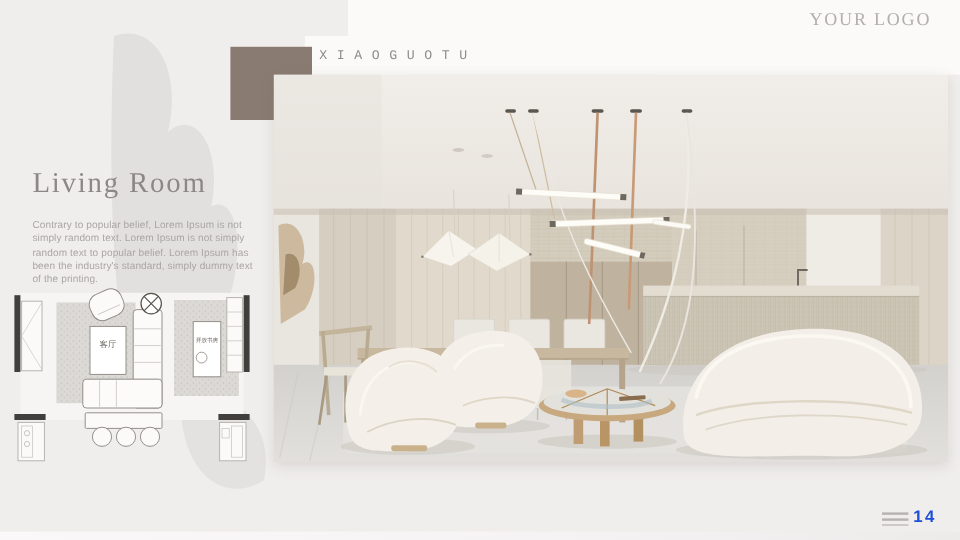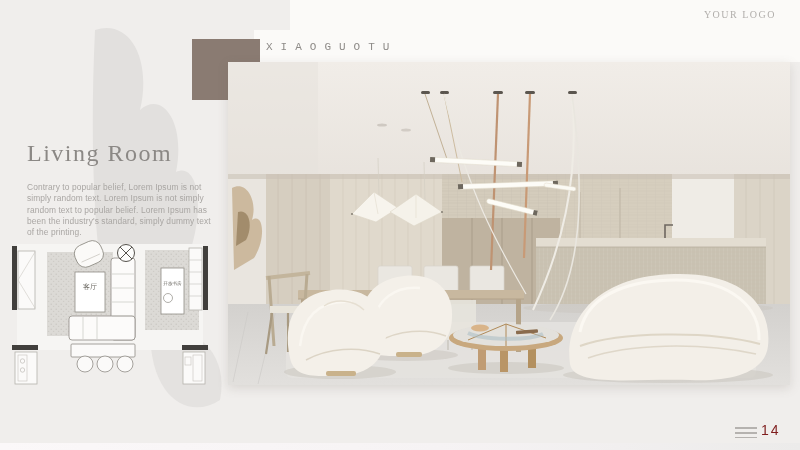--- a/index.html
+++ b/index.html
@@ -11,41 +11,41 @@
   .abs{position:absolute;}
   
   #white-top{left:290px;top:0;width:510px;height:62px;background:#fbfaf8;}
   #white-band{left:254px;top:30px;width:546px;height:32px;background:#fbfaf8;}
   #brand-square{left:192px;top:39px;width:68px;height:61px;background:#8a7b72;}
   #brand-name{
     left:266px;top:41px;font-family:Liberation Mono, monospace;
     font-size:11px;color:#8e8b88;letter-spacing:8px;white-space:nowrap;
   }
   #logo-text{
-    right:24px;top:9px;font-size:10px;color:#b2afac;letter-spacing:1.5px;
+    right:24px;top:9px;font-size:15px;color:#b2afac;letter-spacing:1.5px;
     font-family:"Liberation Serif", serif;
   }
   
   #section-title{
     left:27px;top:140px;font-family:"Liberation Serif", serif;
     font-size:24px;color:#8b8885;letter-spacing:1.5px;font-weight:400;
   }
   #section-description{
     left:27px;top:182px;width:188px;font-size:8.4px;line-height:1.34;
     color:#a9a6a3;letter-spacing:0.1px;
   }
   
   #photo{left:228px;top:62px;width:562px;height:323px;
     box-shadow:0 3px 10px rgba(110,100,90,.18);}
   
   #floor-plan{left:5px;top:238px;width:210px;height:152px;}
   
   #menu-icon{left:735px;top:427px;width:22px;height:12px;cursor:pointer;}
   #menu-icon span{display:block;width:22px;height:1.8px;background:#b5b2af;margin-bottom:3px;}
-  #page-number{left:761px;top:422px;font-size:14px;color:#7f1d1d;letter-spacing:2px;font-weight:400;}
+  #page-number{left:761px;top:422px;font-size:14px;color:#1d4ed8;letter-spacing:2px;font-weight:700;}
   #footer-bar{left:0;bottom:0;width:800px;height:7px;
     background:linear-gradient(90deg,#fbf8f9 0%,#f6f3f4 55%,#ecebea 100%);}
 </style>
 </head>
 <body>
 
 <div id="slide">
 
   <svg class="abs" style="left:0;top:0" width="600" height="440" viewBox="0 0 600 440">
     <path d="M95,30 C130,18 152,60 140,110 C162,90 186,122 176,172 C196,162 206,202 190,252 C180,302 150,332 118,342 C98,300 88,180 95,30 Z" fill="#e2e0de"></path>

